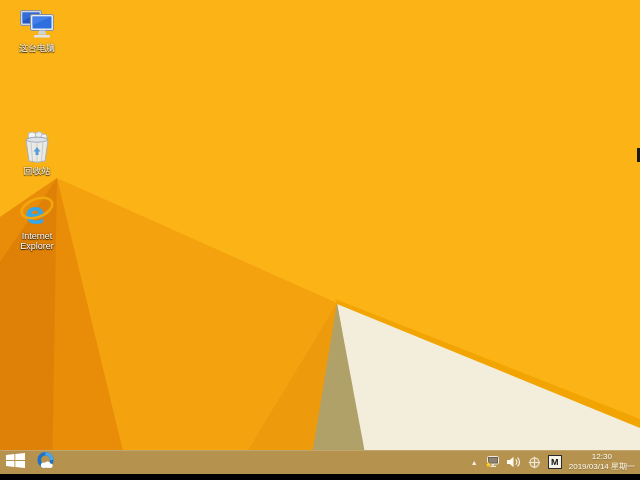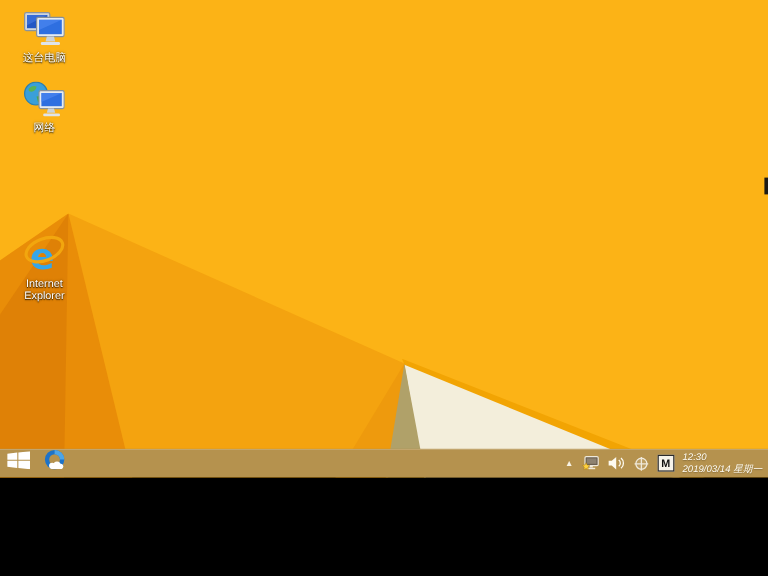--- a/index.html
+++ b/index.html
@@ -1,16 +1,16 @@
 <!DOCTYPE html>
 <html><head>
 <meta charset="utf-8">
 <style>
   html,body{margin:0;padding:0;background:#000;}
-  #screen{position:relative;width:640px;height:398px;overflow:hidden;
+  #screen{position:relative;width:640px;height:474px;overflow:hidden;
     font-family:"Liberation Sans","DejaVu Sans",sans-serif;}
   
   .facet{position:absolute;inset:0;pointer-events:none;}
   .f-mid   {clip-path:polygon(57px 178px,337px 303px,370px 480px,0px 480px,0px 217px);}
   .f-mid2  {clip-path:polygon(337px 303px,230px 480px,312px 480px);}
   .f-dark  {clip-path:polygon(57px 178px,0px 217px,0px 480px,130px 480px);}
   .f-darker{clip-path:polygon(57px 178px,0px 262px,0px 480px,52px 480px);}
   .f-gold  {clip-path:polygon(335px 299px,640px 419px,640px 431px,338px 306px);}
   .f-cream {clip-path:polygon(337px 304px,640px 428px,640px 480px,368px 480px);}
   .f-khaki {clip-path:polygon(337px 303px,308px 480px,370px 480px);}
@@ -24,22 +24,22 @@
   
   #taskbar{position:absolute;left:0;right:0;bottom:0;height:24px;
       display:flex;align-items:center;box-shadow:inset 0 1px 0 rgba(255,255,255,.18);}
   .tb-btn{width:30px;height:24px;display:flex;align-items:center;justify-content:center;}
   #tray{margin-left:auto;display:flex;align-items:center;gap:7px;padding-right:5px;}
   .tray-ic{display:flex;align-items:center;justify-content:center;}
   .chev{font-size:7px;color:#f8f3e5;line-height:1;}
   .ime-box{width:12px;height:12px;background:#f6f3ea;border:1px solid #2b2b2b;
       display:flex;align-items:center;justify-content:center;
       font-size:9px;font-weight:bold;color:#111;line-height:1;}
-  .clock{font-size:8px;line-height:10px;color:#fffdf4;text-align:left;
-      text-shadow:0 1px 1px rgba(0,0,0,.25);white-space:nowrap;font-style:italic;}
+  .clock{font-size:8px;line-height:10px;color:#fffdf4;text-align:center;
+      text-shadow:0 1px 1px rgba(0,0,0,.25);white-space:nowrap;}
 </style>
 </head>
 <body>
 
 <div id="screen" style="background: rgb(252, 179, 22);">
 
   <div class="facet f-mid" style="background: rgb(244, 163, 15);"></div>
   <div class="facet f-mid2" style="background: rgb(238, 154, 13);"></div>
   <div class="facet f-dark" style="background: rgb(233, 141, 8);"></div>
   <div class="facet f-darker" style="background: rgb(223, 129, 6);"></div>
@@ -57,36 +57,37 @@
         <rect x="10.5" y="4.5" width="23" height="16" rx="1.5" fill="#e6ebf0" stroke="#87919b"></rect>
         <rect x="12.5" y="6.5" width="19" height="12" fill="#2e6fe0"></rect>
         <path d="M12.5 6.5 L31.5 6.5 L12.5 15 Z" fill="#4c86ef" opacity="0.7"></path>
         <path d="M19 20.5 h6 l1 4 h-8 Z" fill="#cdd4da"></path>
         <rect x="14" y="25" width="16" height="2.6" rx="1.2" fill="#dfe4e9"></rect>
       </svg>
     </span>
     <span class="lbl">这台电脑</span>
   </div>
 
-  <div class="di" style="top:66px">
+
+  <div class="di" style="top:131px">
     <span class="ibox">
-      <svg width="34" height="30" viewBox="0 0 34 30">
-        <circle cx="10" cy="10" r="9.5" fill="#3a9fd9" stroke="#2b7fb0"></circle>
-        <path d="M4 5.5 q3 -2.5 6.5 -1.5 q-0.5 3.5 -4 4.5 q-3.5 0 -2.5 -3 z" fill="#57b257"></path>
-        <path d="M10.5 12.5 q4 -1.5 6.5 1.5 q-2 3.5 -5.5 2.5 z" fill="#4aa850"></path>
-        <rect x="12.5" y="7.5" width="21" height="15" rx="1.5" fill="#e6ebf0" stroke="#87919b"></rect>
-        <rect x="14.5" y="9.5" width="17" height="11" fill="#2e6fe0"></rect>
-        <path d="M14.5 9.5 L31.5 9.5 L14.5 17 Z" fill="#4c86ef" opacity="0.7"></path>
-        <path d="M20 22.5 h5 l1 3.5 h-7 Z" fill="#cdd4da"></path>
-        <rect x="16" y="26.5" width="14" height="2.4" rx="1.1" fill="#dfe4e9"></rect>
+      <svg width="28" height="32" viewBox="0 0 28 32">
+        <circle cx="9" cy="5" r="4" fill="#f2f4f6" stroke="#b4bcc4"></circle>
+        <circle cx="16" cy="4.2" r="3.5" fill="#e9edf0" stroke="#b4bcc4"></circle>
+        <circle cx="21" cy="6" r="3" fill="#eef1f4" stroke="#b4bcc4"></circle>
+        <ellipse cx="14" cy="9" rx="11" ry="2.8" fill="#dde3e8" stroke="#9aa4ad"></ellipse>
+        <path d="M3 9.5 L6 30 Q14 32.5 22 30 L25 9.5 Q14 13 3 9.5 Z" fill="#eaeef2" fill-opacity="0.93" stroke="#a6afb8"></path>
+        <path d="M8 11.5 L9.5 30" stroke="#c3cbd2"></path>
+        <path d="M14 12.2 L14 31" stroke="#c3cbd2"></path>
+        <path d="M20 11.5 L18.5 30" stroke="#c3cbd2"></path>
+        <path d="M10.5 20.5 l3.5 -4.5 3.5 4.5 h-2 v3.5 h-3 v-3.5 z" fill="#4191d6" opacity="0.85"></path>
       </svg>
     </span>
-    <span class="lbl">网络</span>
+    <span class="lbl">回收站</span>
   </div>
-
 
   <div class="di" style="top:196px">
     <span class="ibox">
       <svg width="36" height="32" viewBox="0 0 36 32">
         <text x="6" y="28" font-family="DejaVu Sans, sans-serif" font-weight="bold" font-size="30" fill="#35a6e8">e</text>
         <ellipse cx="18" cy="12" rx="16" ry="9" fill="none" stroke="#f2a60e" stroke-width="2.6" transform="rotate(-21 18 12)"></ellipse>
       </svg>
     </span>
     <span class="lbl">Internet Explorer</span>
   </div>

